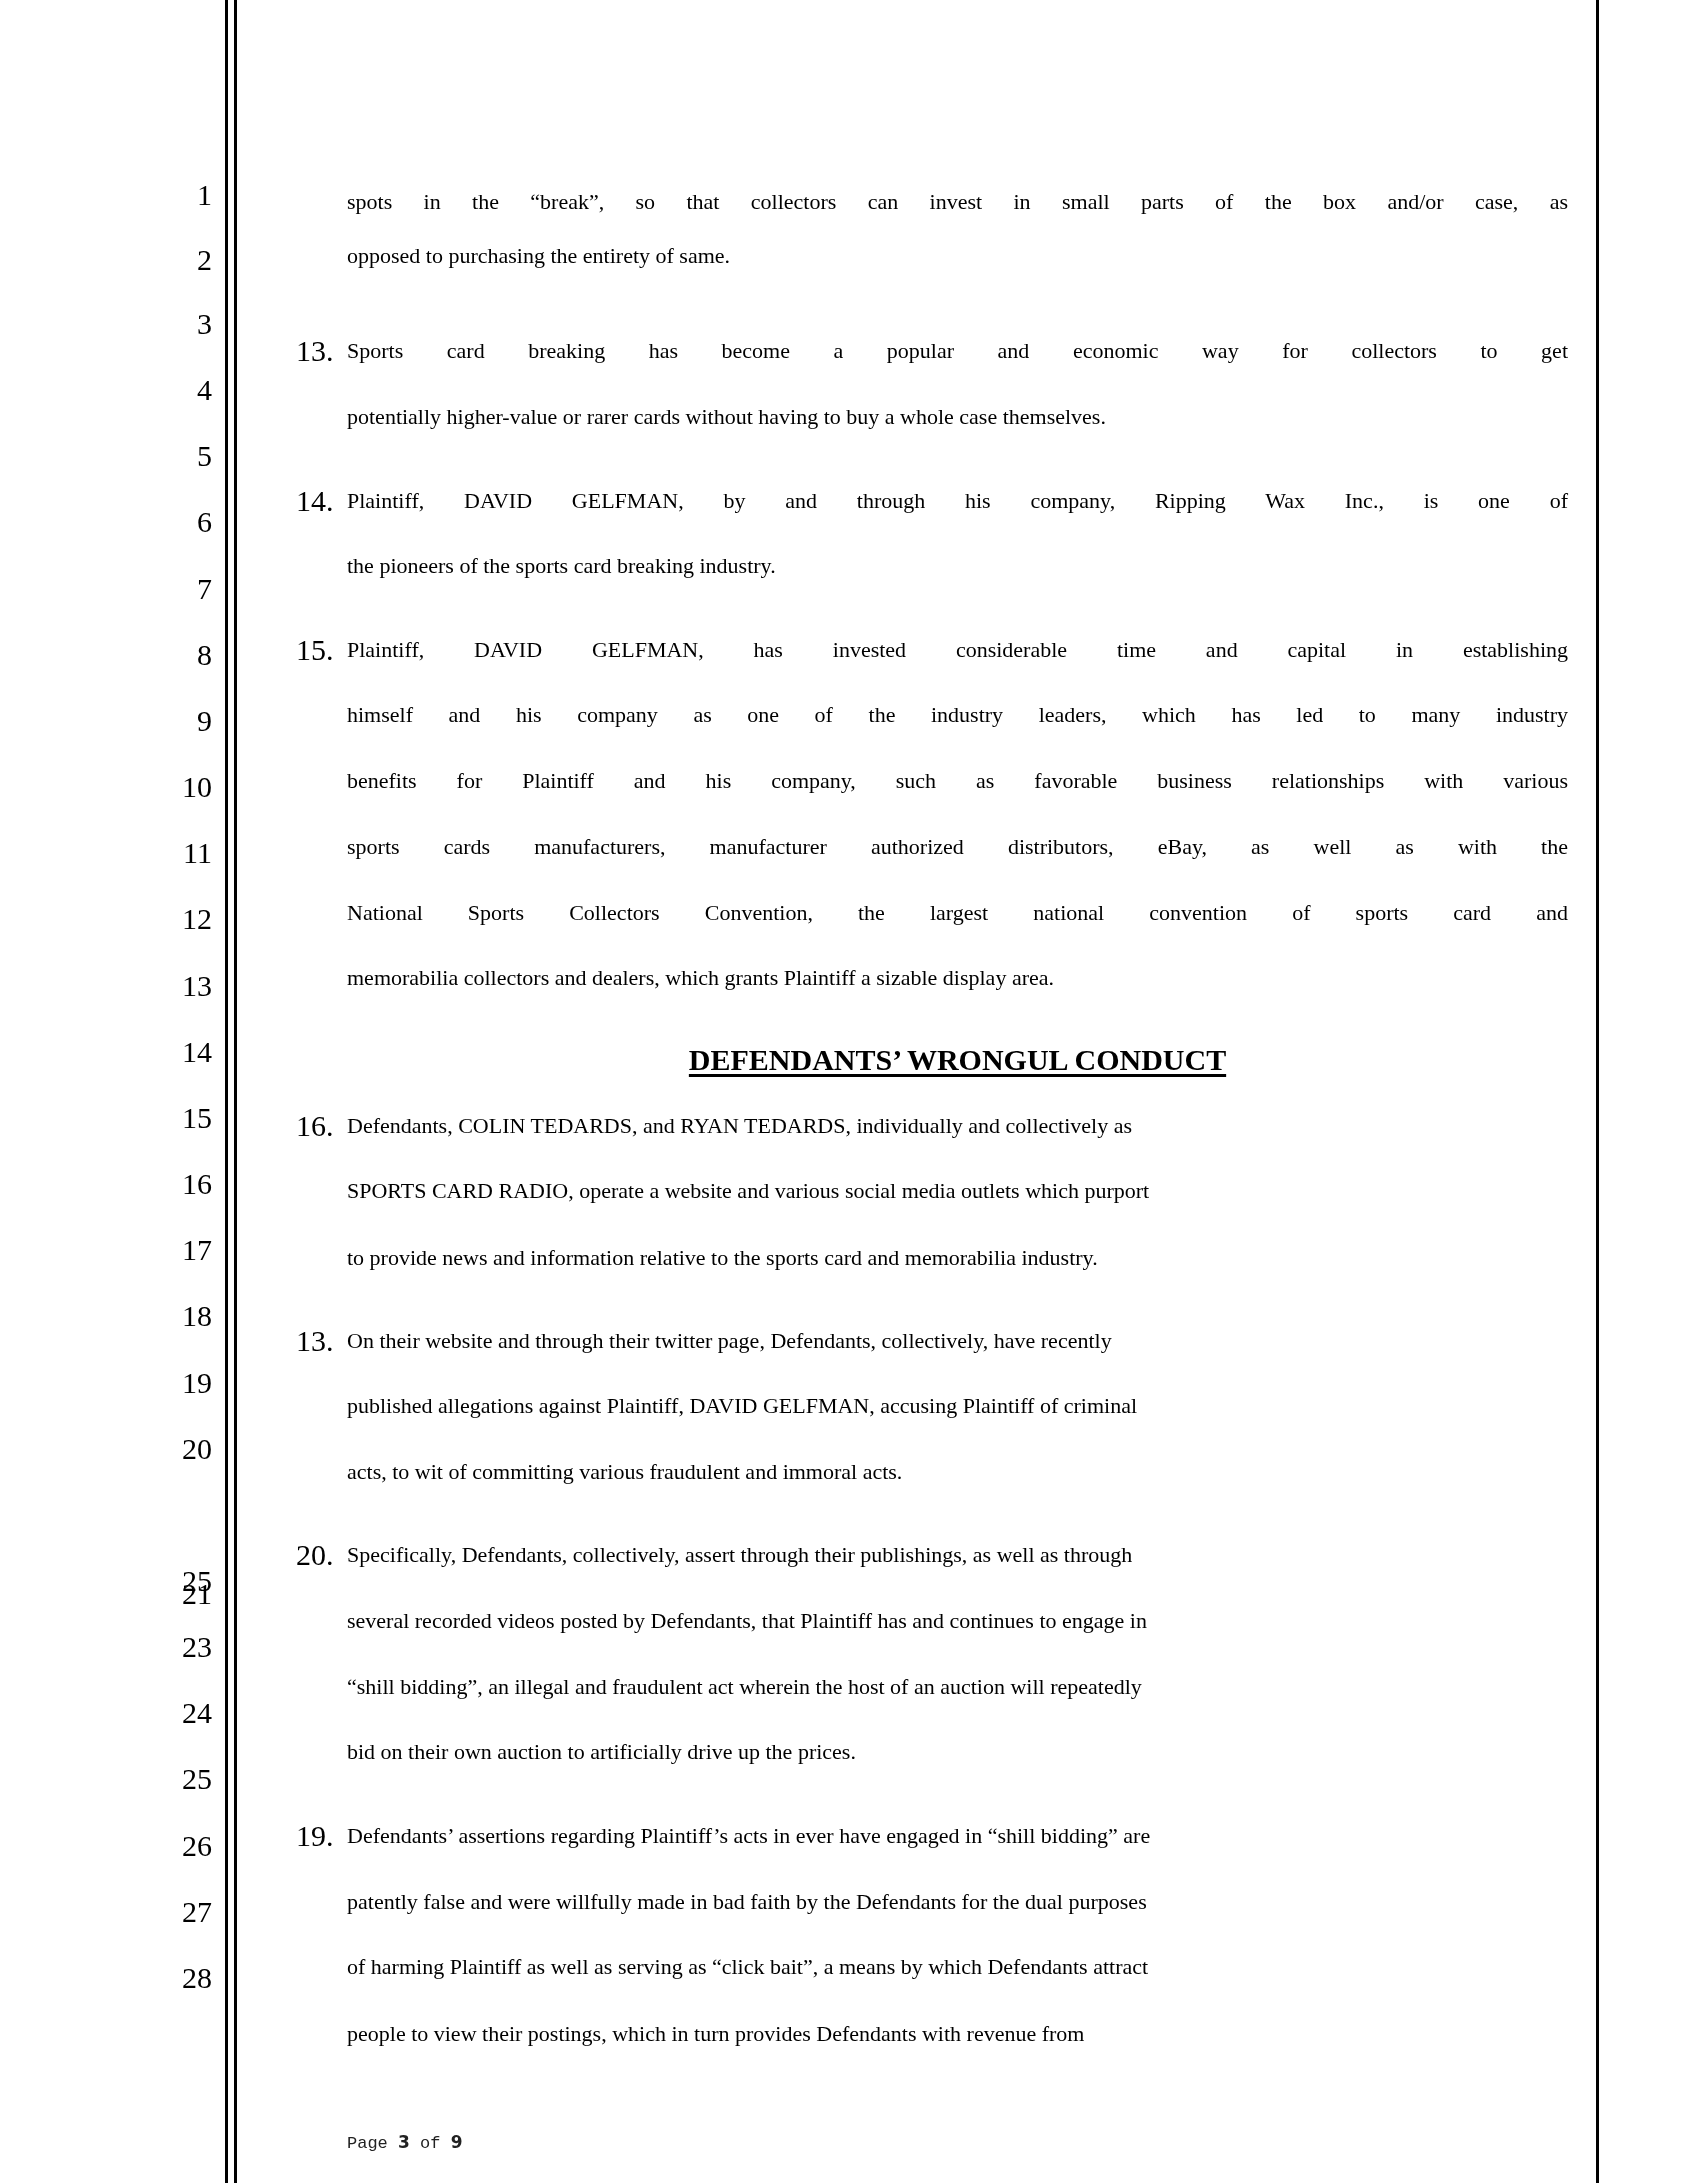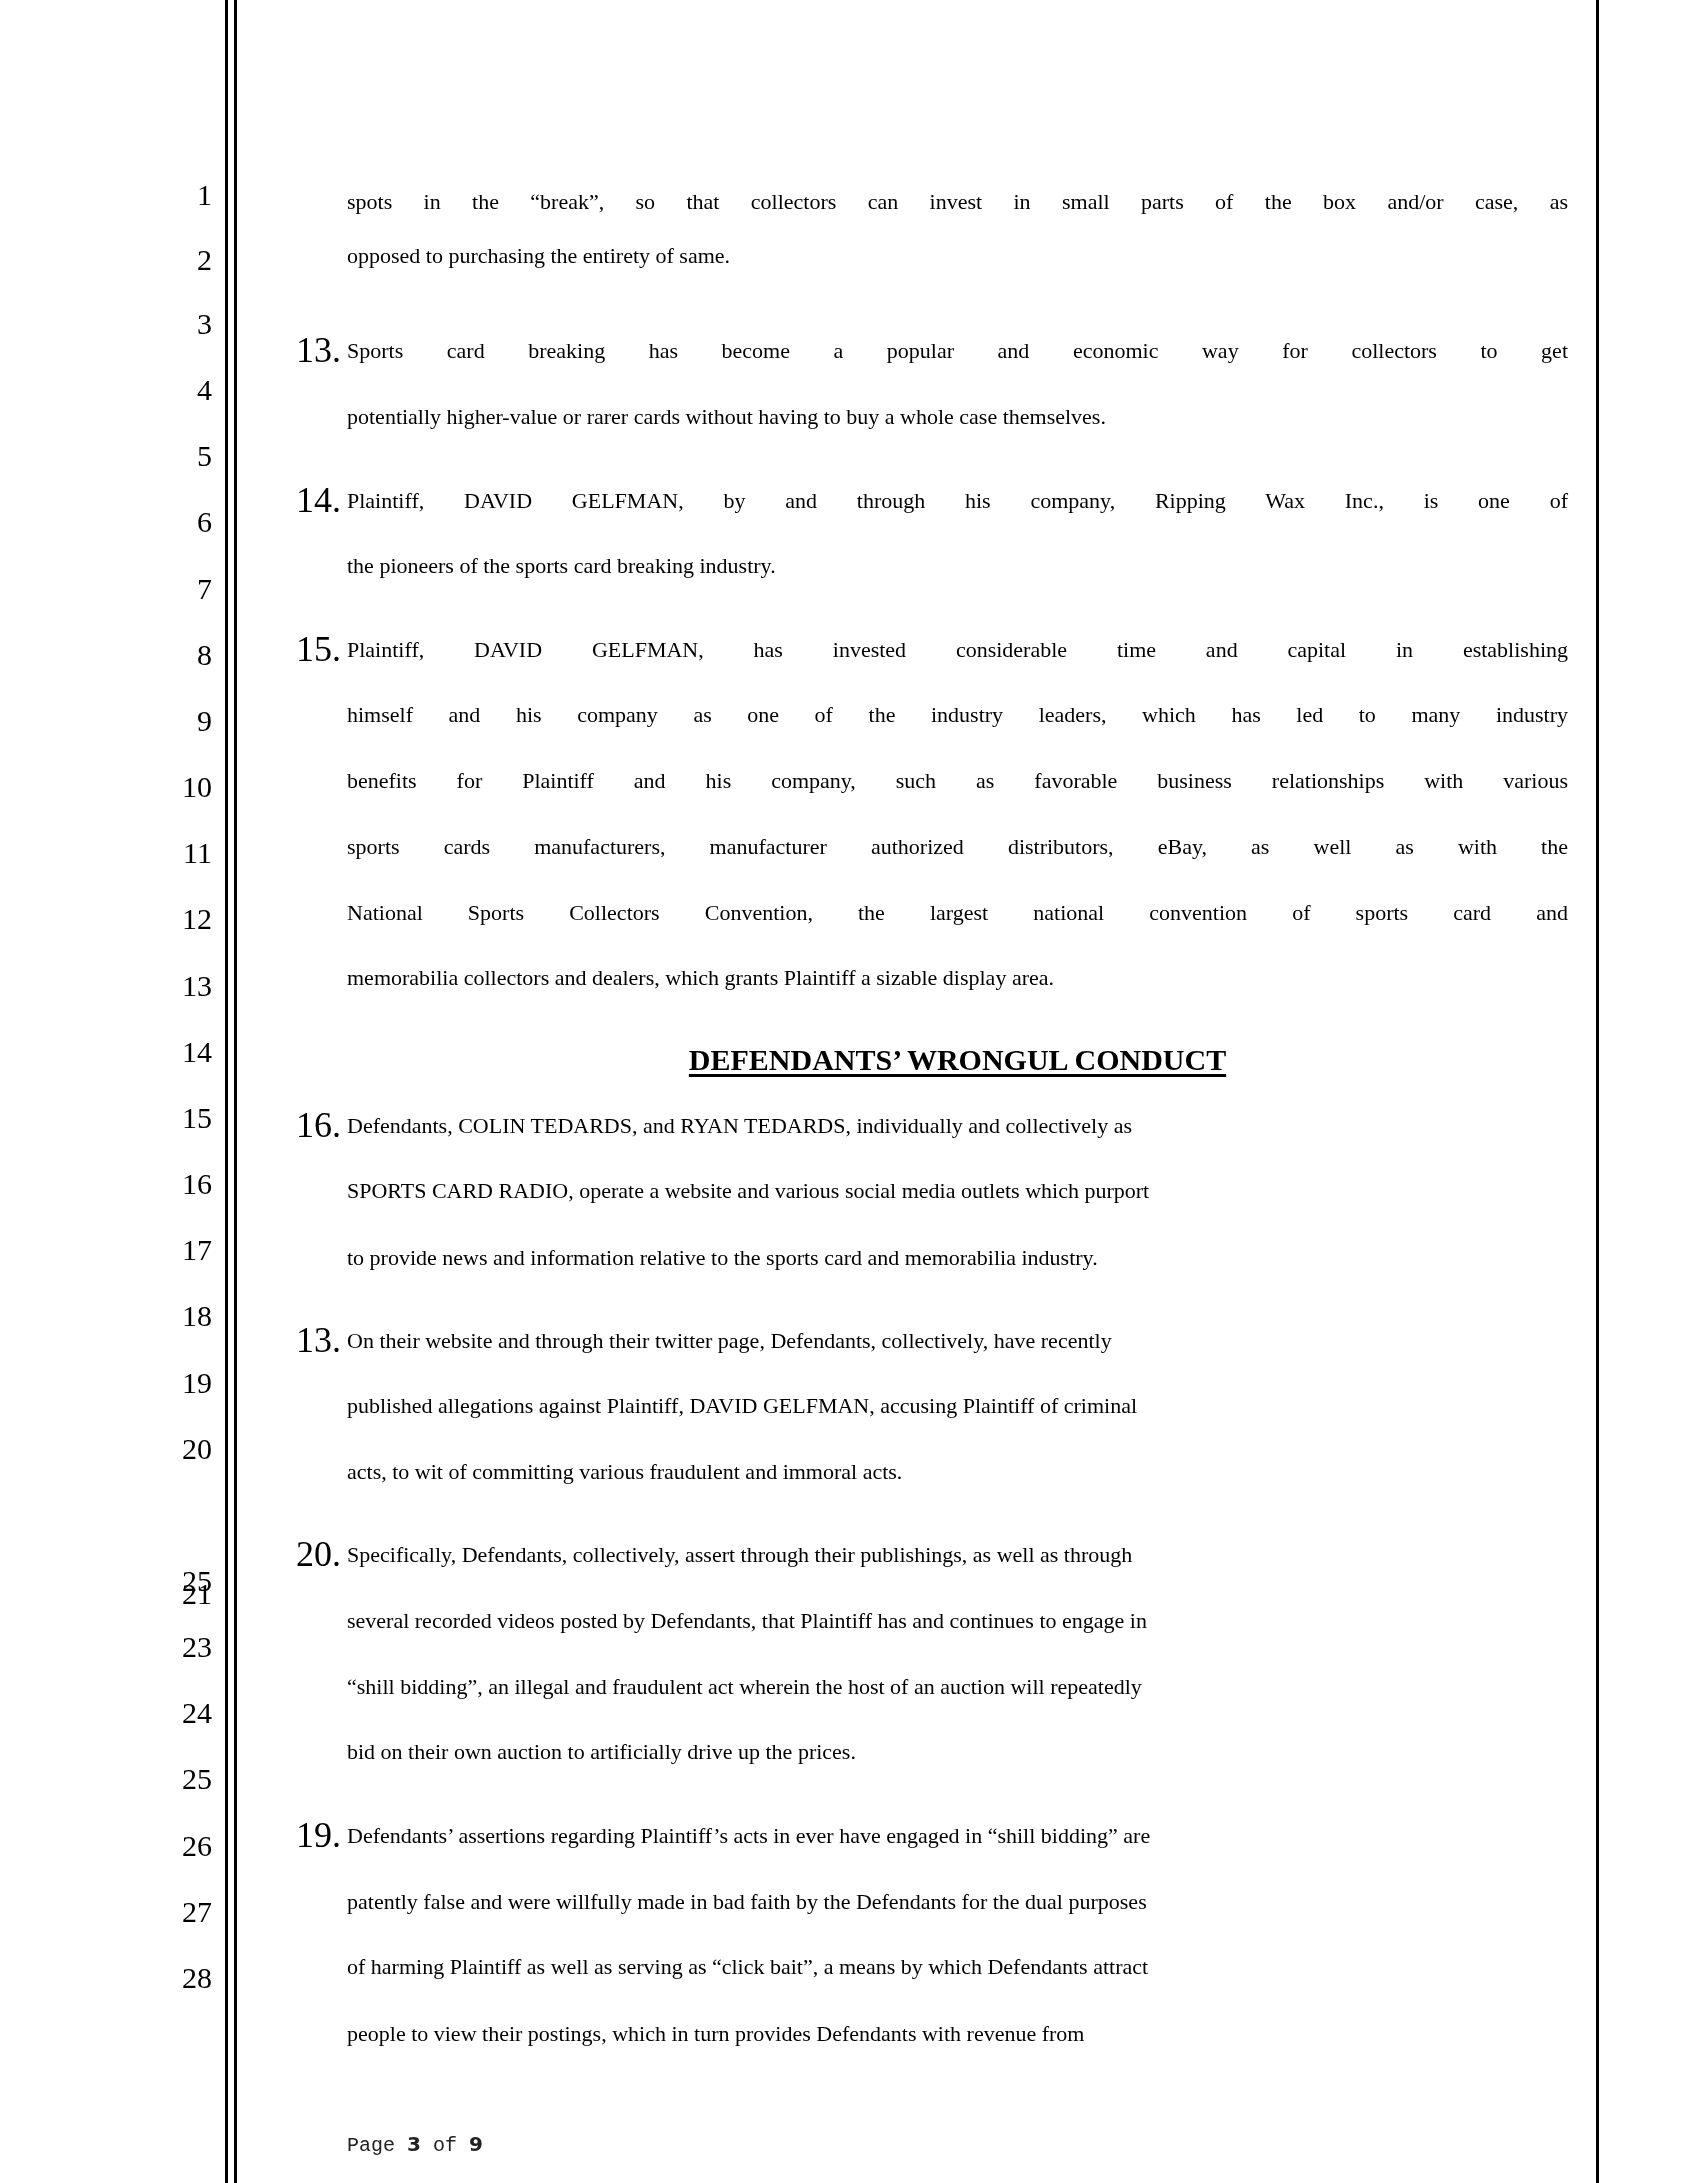--- a/index.html
+++ b/index.html
@@ -10,27 +10,27 @@
   .rule-l2 { left: 234px; width: 2.6px; }
   .rule-r  { left: 1596px; width: 2.6px; }
 
   .linenums { position: absolute; left: 159px; top: 0; width: 53px; }
   .ln { position: absolute; right: 0; font-size: 30px; line-height: 30px; }
 
   .content { position: absolute; left: 0; top: 0; width: 1687px; }
   .line { position: absolute; left: 347px; width: 1221px; font-size: 22px; line-height: 37px;
           white-space: nowrap; }
   .justify { text-align: justify; text-align-last: justify; }
-  .num { position: absolute; left: 296px; font-size: 36px; line-height: 37px; }
+  .num { position: absolute; left: 296px; font-size: 30px; line-height: 37px; }
   .heading { position: absolute; left: 347px; width: 1221px; text-align: center;
              font-size: 30px; line-height: 37px; font-weight: bold; }
   .heading span { text-decoration: underline; text-decoration-thickness: 2.6px; text-underline-offset: 4px; }
 
   .footer { position: absolute; left: 347px; top: 2132px; font-family: "Liberation Mono", monospace;
-            font-size: 20px; color: #222; }
+            font-size: 17px; color: #222; }
   .footer b { font-family: "DejaVu Sans", sans-serif; font-weight: bold; }
 </style>
 </head>
 <body>
 
 <div class="rule rule-l1"></div>
 <div class="rule rule-l2"></div>
 <div class="rule rule-r"></div>
 
 <div class="linenums">

